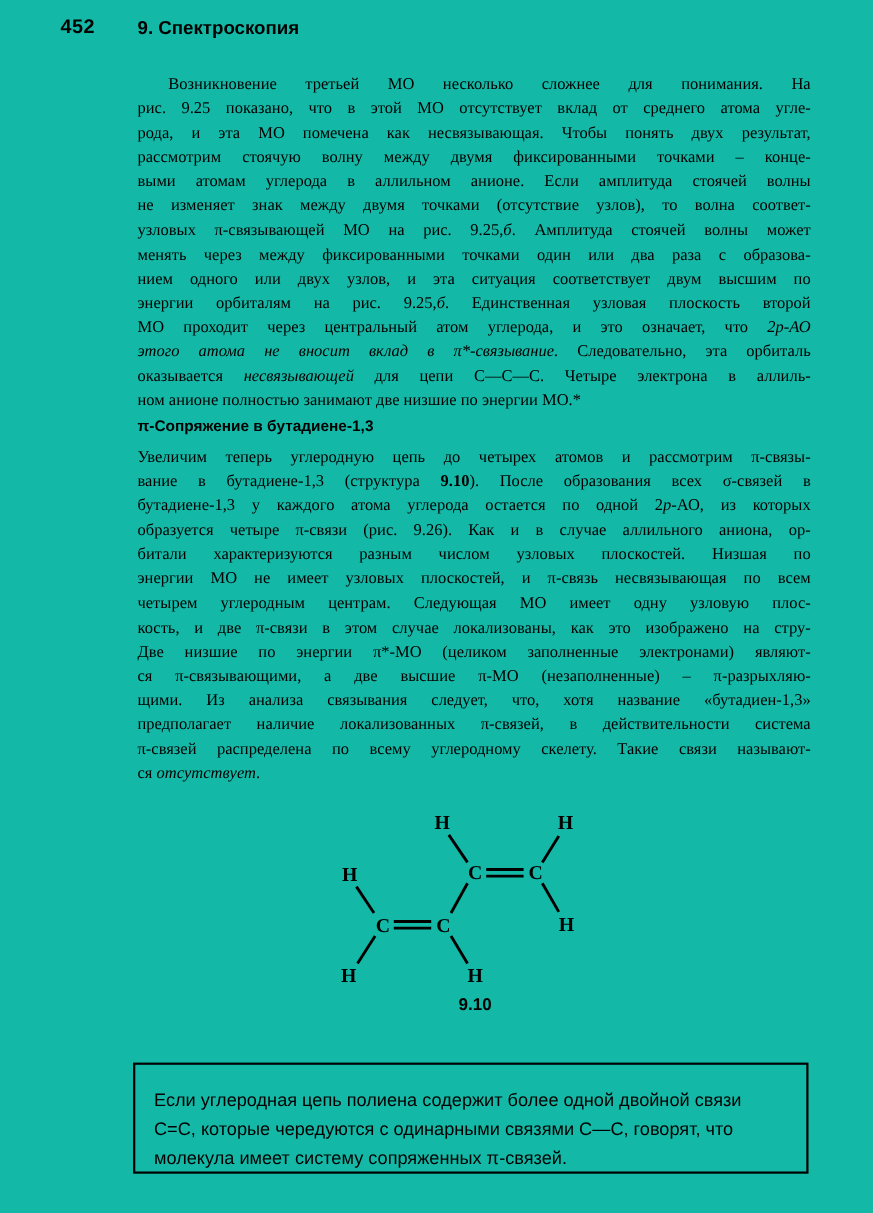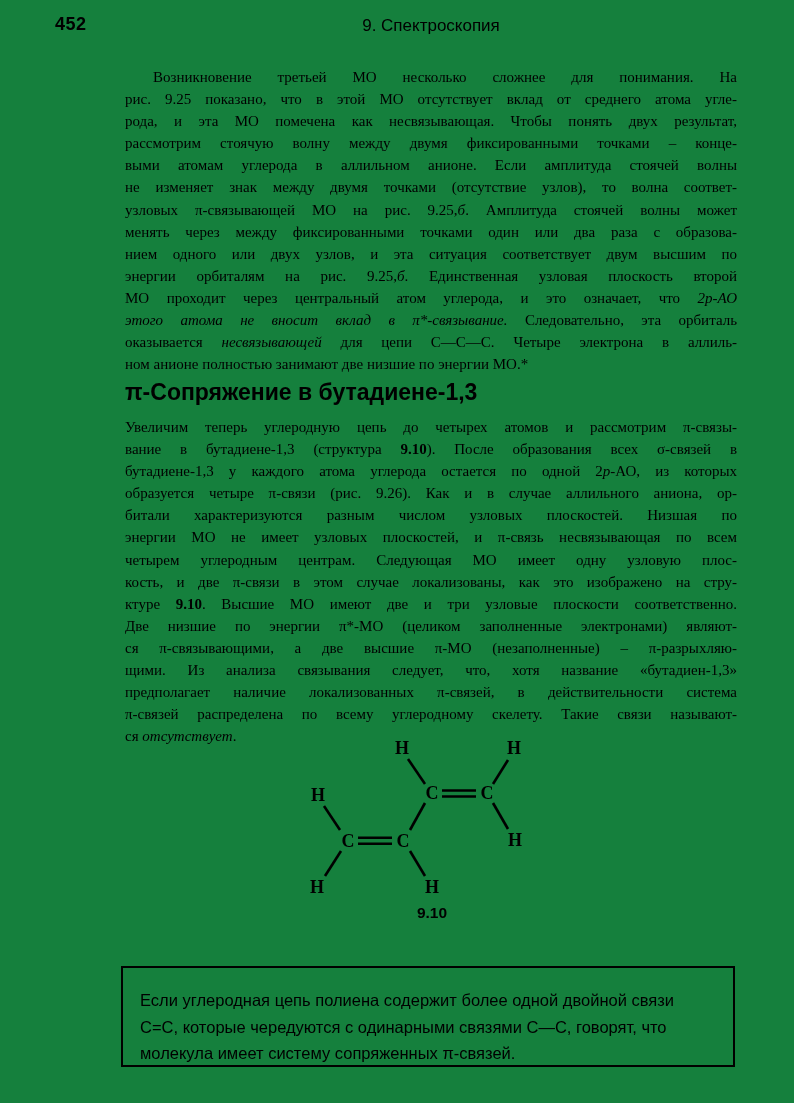--- a/index.html
+++ b/index.html
@@ -1,52 +1,52 @@
 <!DOCTYPE html>
 <html><head>
 <meta charset="utf-8">
 <style>
   html,body{margin:0;padding:0;background:#e8e8e8;}
   .page{
     position:relative;
     width:794px;height:1103px;
-    background:#15803d;
+    background:#14b8a6;
     color:#000;
     overflow:hidden;
     font-family:"Liberation Serif", serif;
   }
   .page-number{
     position:absolute;left:55px;top:14px;
     font-family:"Liberation Sans", sans-serif;
     font-weight:bold;font-size:18px;letter-spacing:.5px;
   }
   .running-header{
     position:absolute;left:125px;top:16px;width:612px;
     font-family:"Liberation Sans", sans-serif;
-    font-size:17px;text-align:center;
+    font-size:17px;text-align:left;font-weight:bold;
   }
   .body-text{
     position:absolute;left:125px;width:612px;
     font-size:15px;line-height:22.1px;
   }
   .para-1{top:66px;}
-  .para-2{top:416px;}
+  .para-2{top:405px;}
   .tline{
     text-align:justify;
     text-align-last:justify;
     white-space:nowrap;
   }
   .tline.last{text-align-last:left;}
   .tline.indent{text-indent:28px;}
   .s-i{font-style:italic;}
   .s-b{font-weight:bold;}
   .section-heading{
     position:absolute;left:125px;top:379px;width:612px;
     font-family:"Liberation Sans", sans-serif;
-    font-weight:bold;font-size:23px;
+    font-weight:bold;font-size:14px;
   }
   .figure{
     position:absolute;left:280px;top:735px;width:280px;height:192px;
   }
   .figure svg{display:block;}
   .figure text{
     font-family:"Liberation Serif", serif;
     font-weight:600;font-size:18px;fill:#000;
   }
   .figure .fig-label{
@@ -92,21 +92,20 @@
 
   <div class="body-text para-2">
       <div class="tline"><span>Увеличим теперь углеродную цепь до четырех атомов и рассмотрим π-связы-</span></div>
       <div class="tline"><span>вание в бутадиене-1,3  (структура </span><span class="s-b">9.10</span><span>). После образования всех σ-связей в</span></div>
       <div class="tline"><span>бутадиене-1,3 у каждого атома углерода остается по одной 2</span><span class="s-i">p</span><span>-АО, из которых</span></div>
       <div class="tline"><span>образуется четыре π-связи (рис. 9.26). Как и в случае аллильного аниона, ор-</span></div>
       <div class="tline"><span>битали характеризуются разным числом узловых плоскостей. Низшая по</span></div>
       <div class="tline"><span>энергии МО не имеет узловых плоскостей, и π-связь несвязывающая по всем</span></div>
       <div class="tline"><span>четырем углеродным центрам. Следующая МО имеет одну узловую плос-</span></div>
       <div class="tline"><span>кость, и две π-связи в этом случае локализованы, как это изображено на стру-</span></div>
-      <div class="tline"><span>ктуре </span><span class="s-b">9.10</span><span>. Высшие МО имеют две и три узловые плоскости соответственно.</span></div>
       <div class="tline"><span>Две низшие по энергии π*-МО (целиком заполненные электронами) являют-</span></div>
       <div class="tline"><span>ся π-связывающими, а две высшие π-МО (незаполненные) – π-разрыхляю-</span></div>
       <div class="tline"><span>щими. Из анализа связывания следует, что, хотя название «бутадиен-1,3»</span></div>
       <div class="tline"><span>предполагает наличие локализованных π-связей, в действительности система</span></div>
       <div class="tline"><span>π-связей распределена по всему углеродному скелету. Такие связи называют-</span></div>
       <div class="tline last"><span>ся </span><span class="s-i">отсутствует</span><span>.</span></div>
     </div>
 
   <div class="figure">
     <svg width="280" height="192" viewBox="0 0 280 192">

